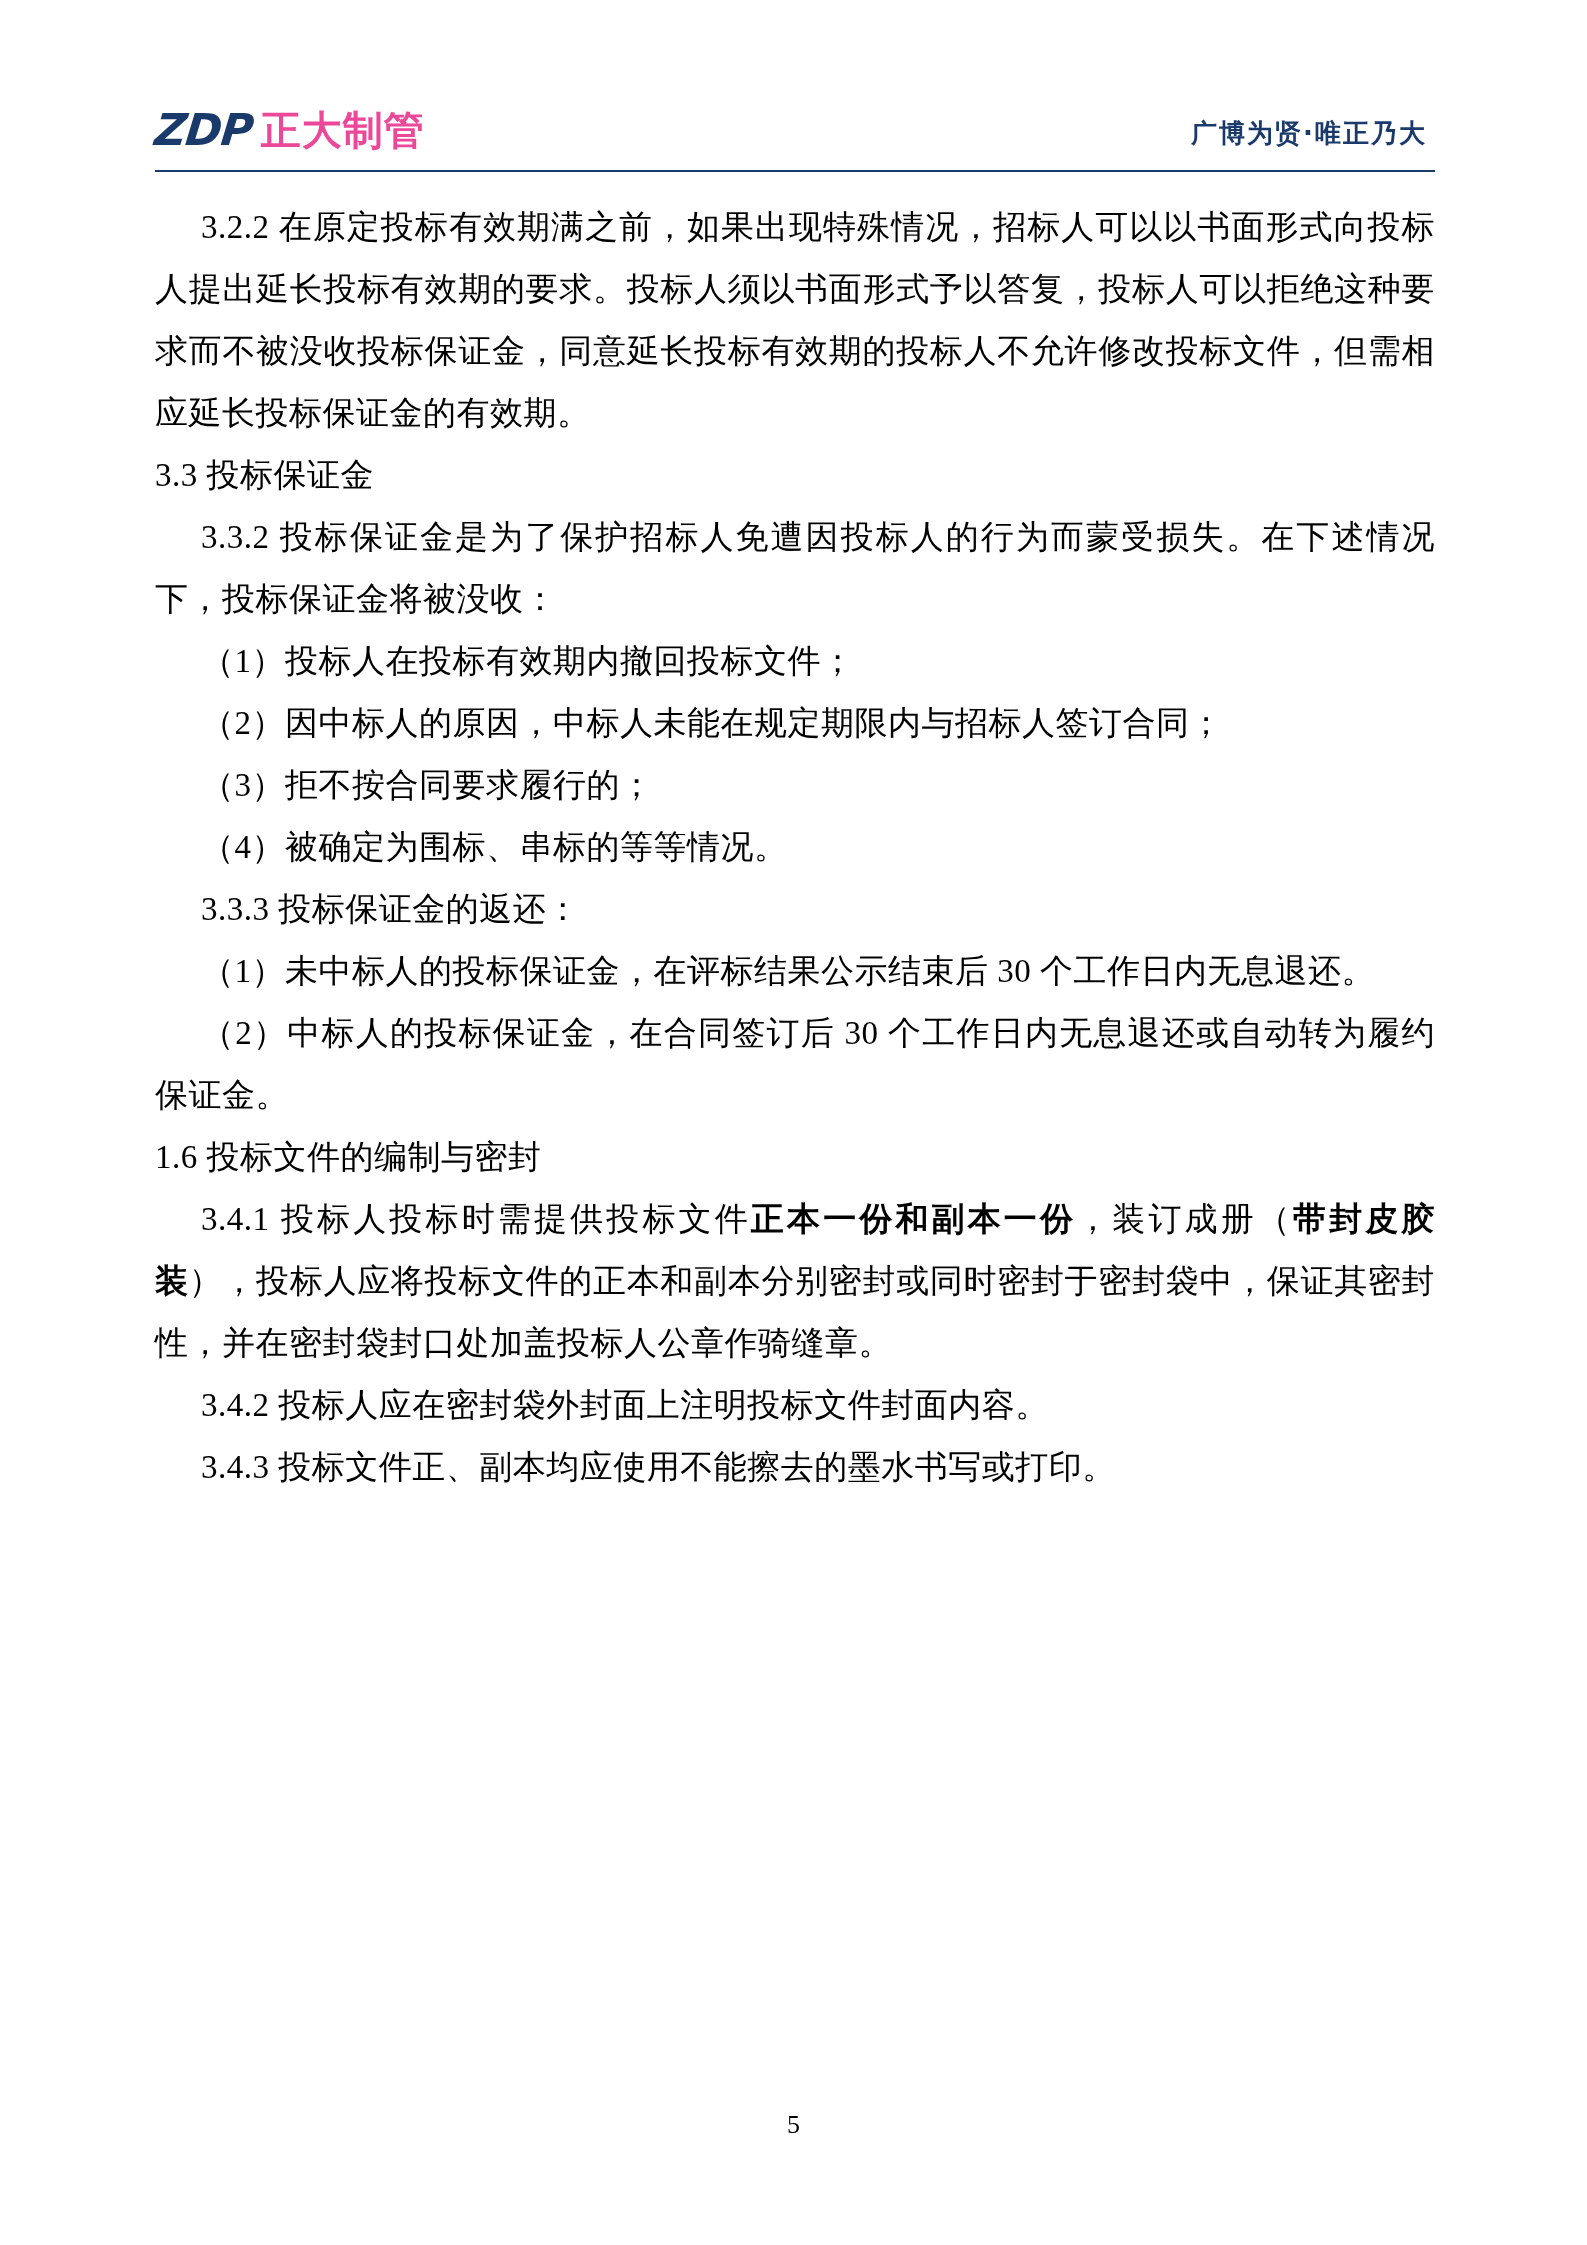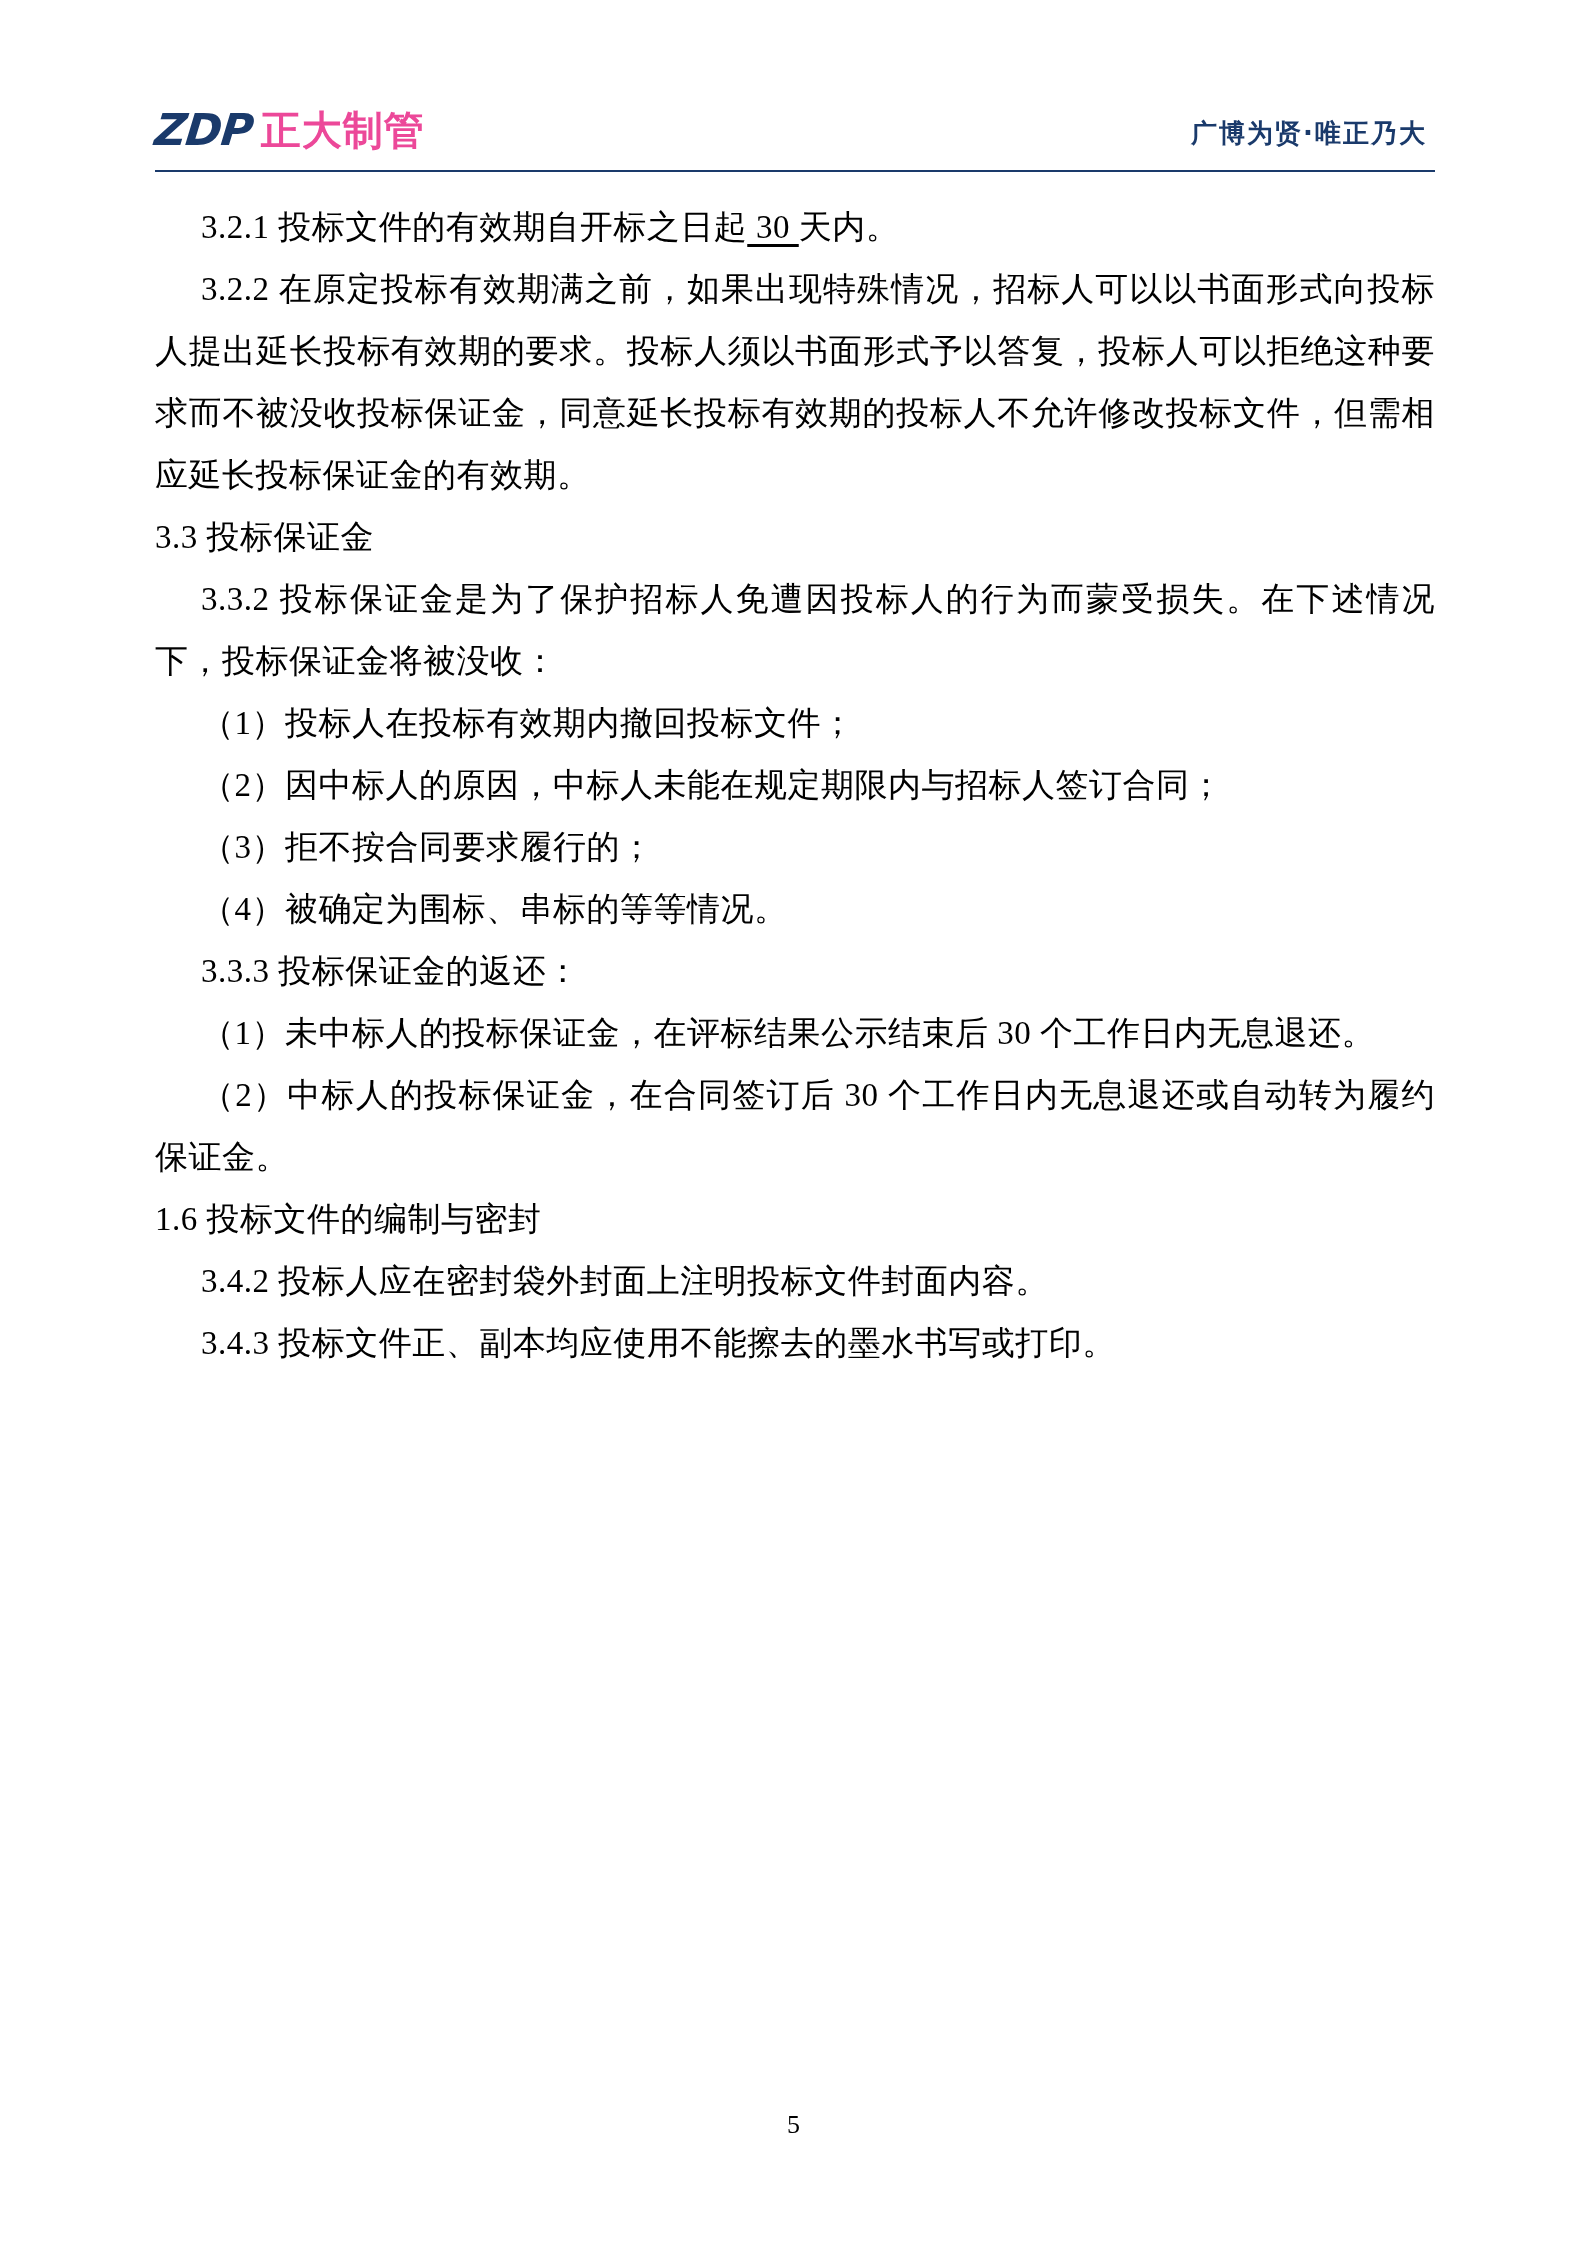--- a/index.html
+++ b/index.html
@@ -118,21 +118,20 @@
     <div class="logo-wrap">
       <span class="logo-zdp">ZDP</span>
       <span class="logo-cn">正大制管</span>
     </div>
     <div class="slogan">广博为贤·唯正乃大</div>
     <div class="header-rule"></div>
   </div>
 
   <div class="content">
 
-    <p class="indent"><span>3.2.1 投标文件的有效期自开标之日起</span><span class="u num"> 30 </span><span>天内。</span></p>
 
     <p class="indent">3.2.2 在原定投标有效期满之前，如果出现特殊情况，招标人可以以书面形式向投标人提出延长投标有效期的要求。投标人须以书面形式予以答复，投标人可以拒绝这种要求而不被没收投标保证金，同意延长投标有效期的投标人不允许修改投标文件，但需相应延长投标保证金的有效期。</p>
 
     <p>3.3 投标保证金</p>
 
 
     <p class="indent">3.3.2 投标保证金是为了保护招标人免遭因投标人的行为而蒙受损失。在下述情况下，投标保证金将被没收：</p>
 
     <p class="indent">（1）投标人在投标有效期内撤回投标文件；</p>
 
@@ -143,20 +142,21 @@
     <p class="indent">（4）被确定为围标、串标的等等情况。</p>
 
     <p class="indent">3.3.3 投标保证金的返还：</p>
 
     <p class="indent">（1）未中标人的投标保证金，在评标结果公示结束后 30 个工作日内无息退还。</p>
 
     <p class="indent">（2）中标人的投标保证金，在合同签订后 30 个工作日内无息退还或自动转为履约保证金。</p>
 
     <p>1.6 投标文件的编制与密封</p>
 
+    <p class="indent"><span>3.4.1 投标人投标时需提供投标文件</span><span class="b">正本一份和副本一份</span><span>，装订成册（</span><span class="b">带封皮胶装</span><span>），投标人应将投标文件的正本和副本分别密封或同时密封于密封袋中，保证其密封性，并在密封袋封口处加盖投标人公章作骑缝章。</span></p>
 
     <p class="indent">3.4.2 投标人应在密封袋外封面上注明投标文件封面内容。</p>
 
     <p class="indent">3.4.3 投标文件正、副本均应使用不能擦去的墨水书写或打印。</p>
 
   </div>
 
   <div class="page-number">5</div>
 
 </div>

